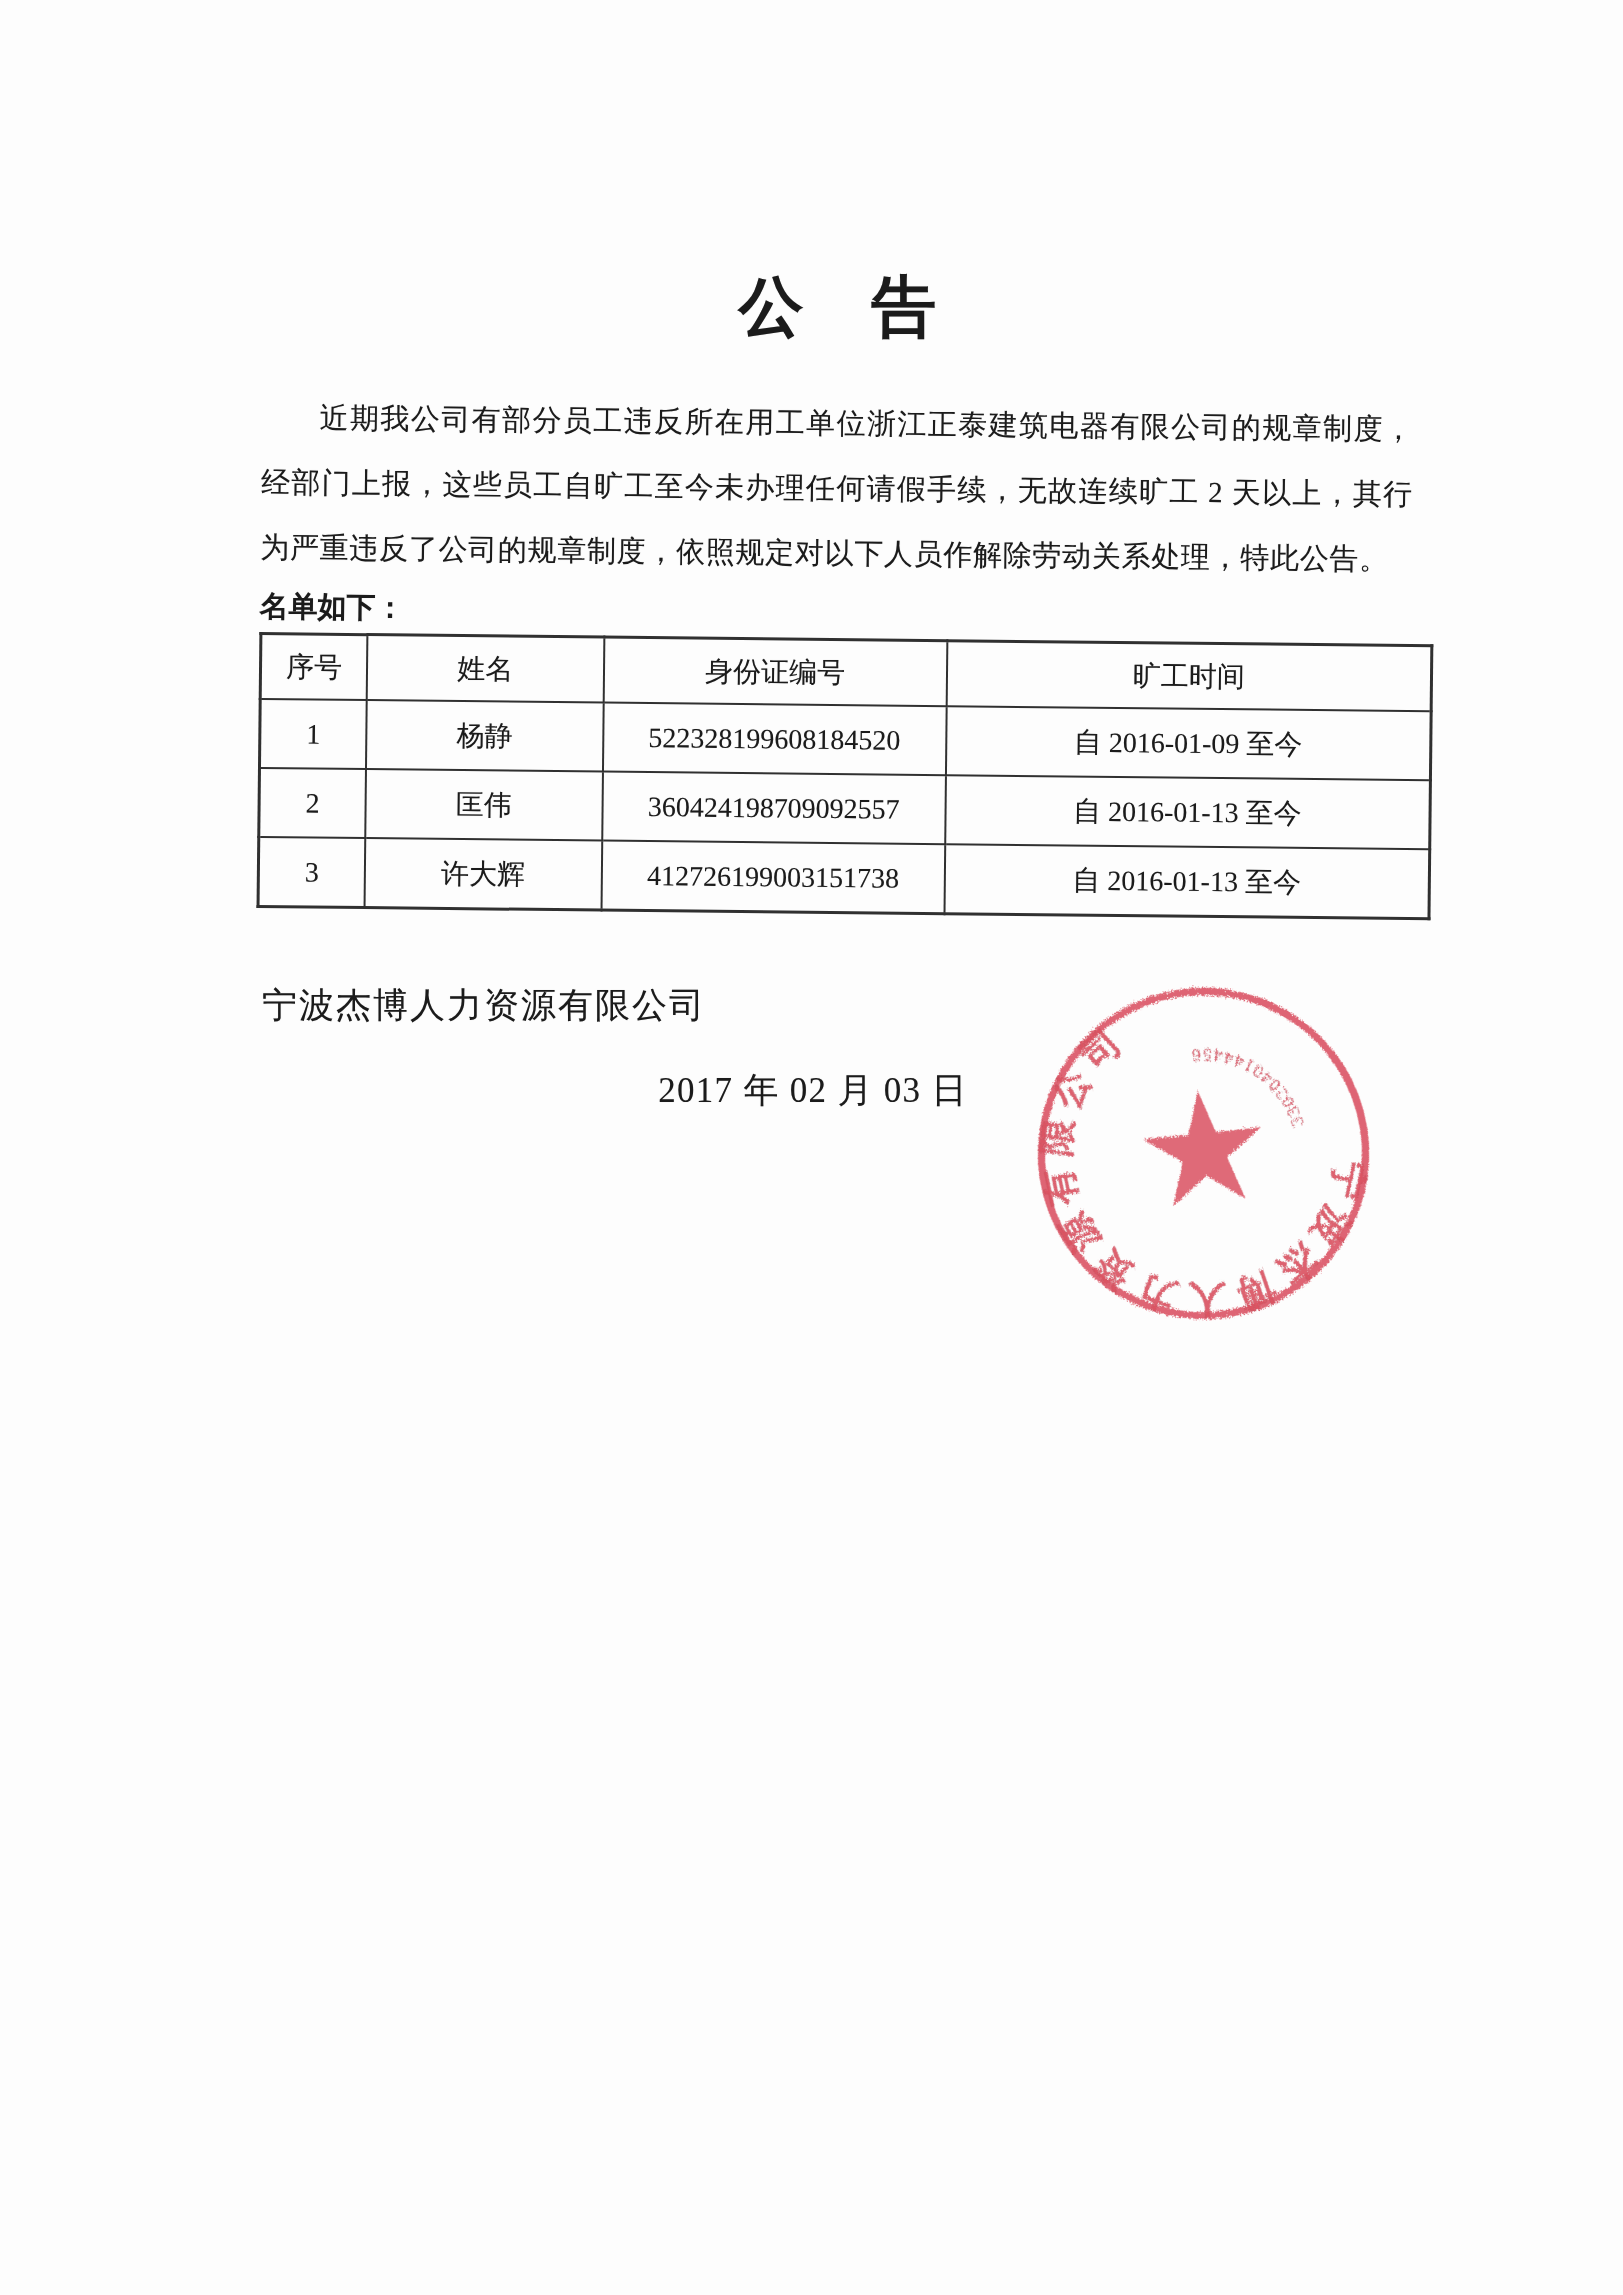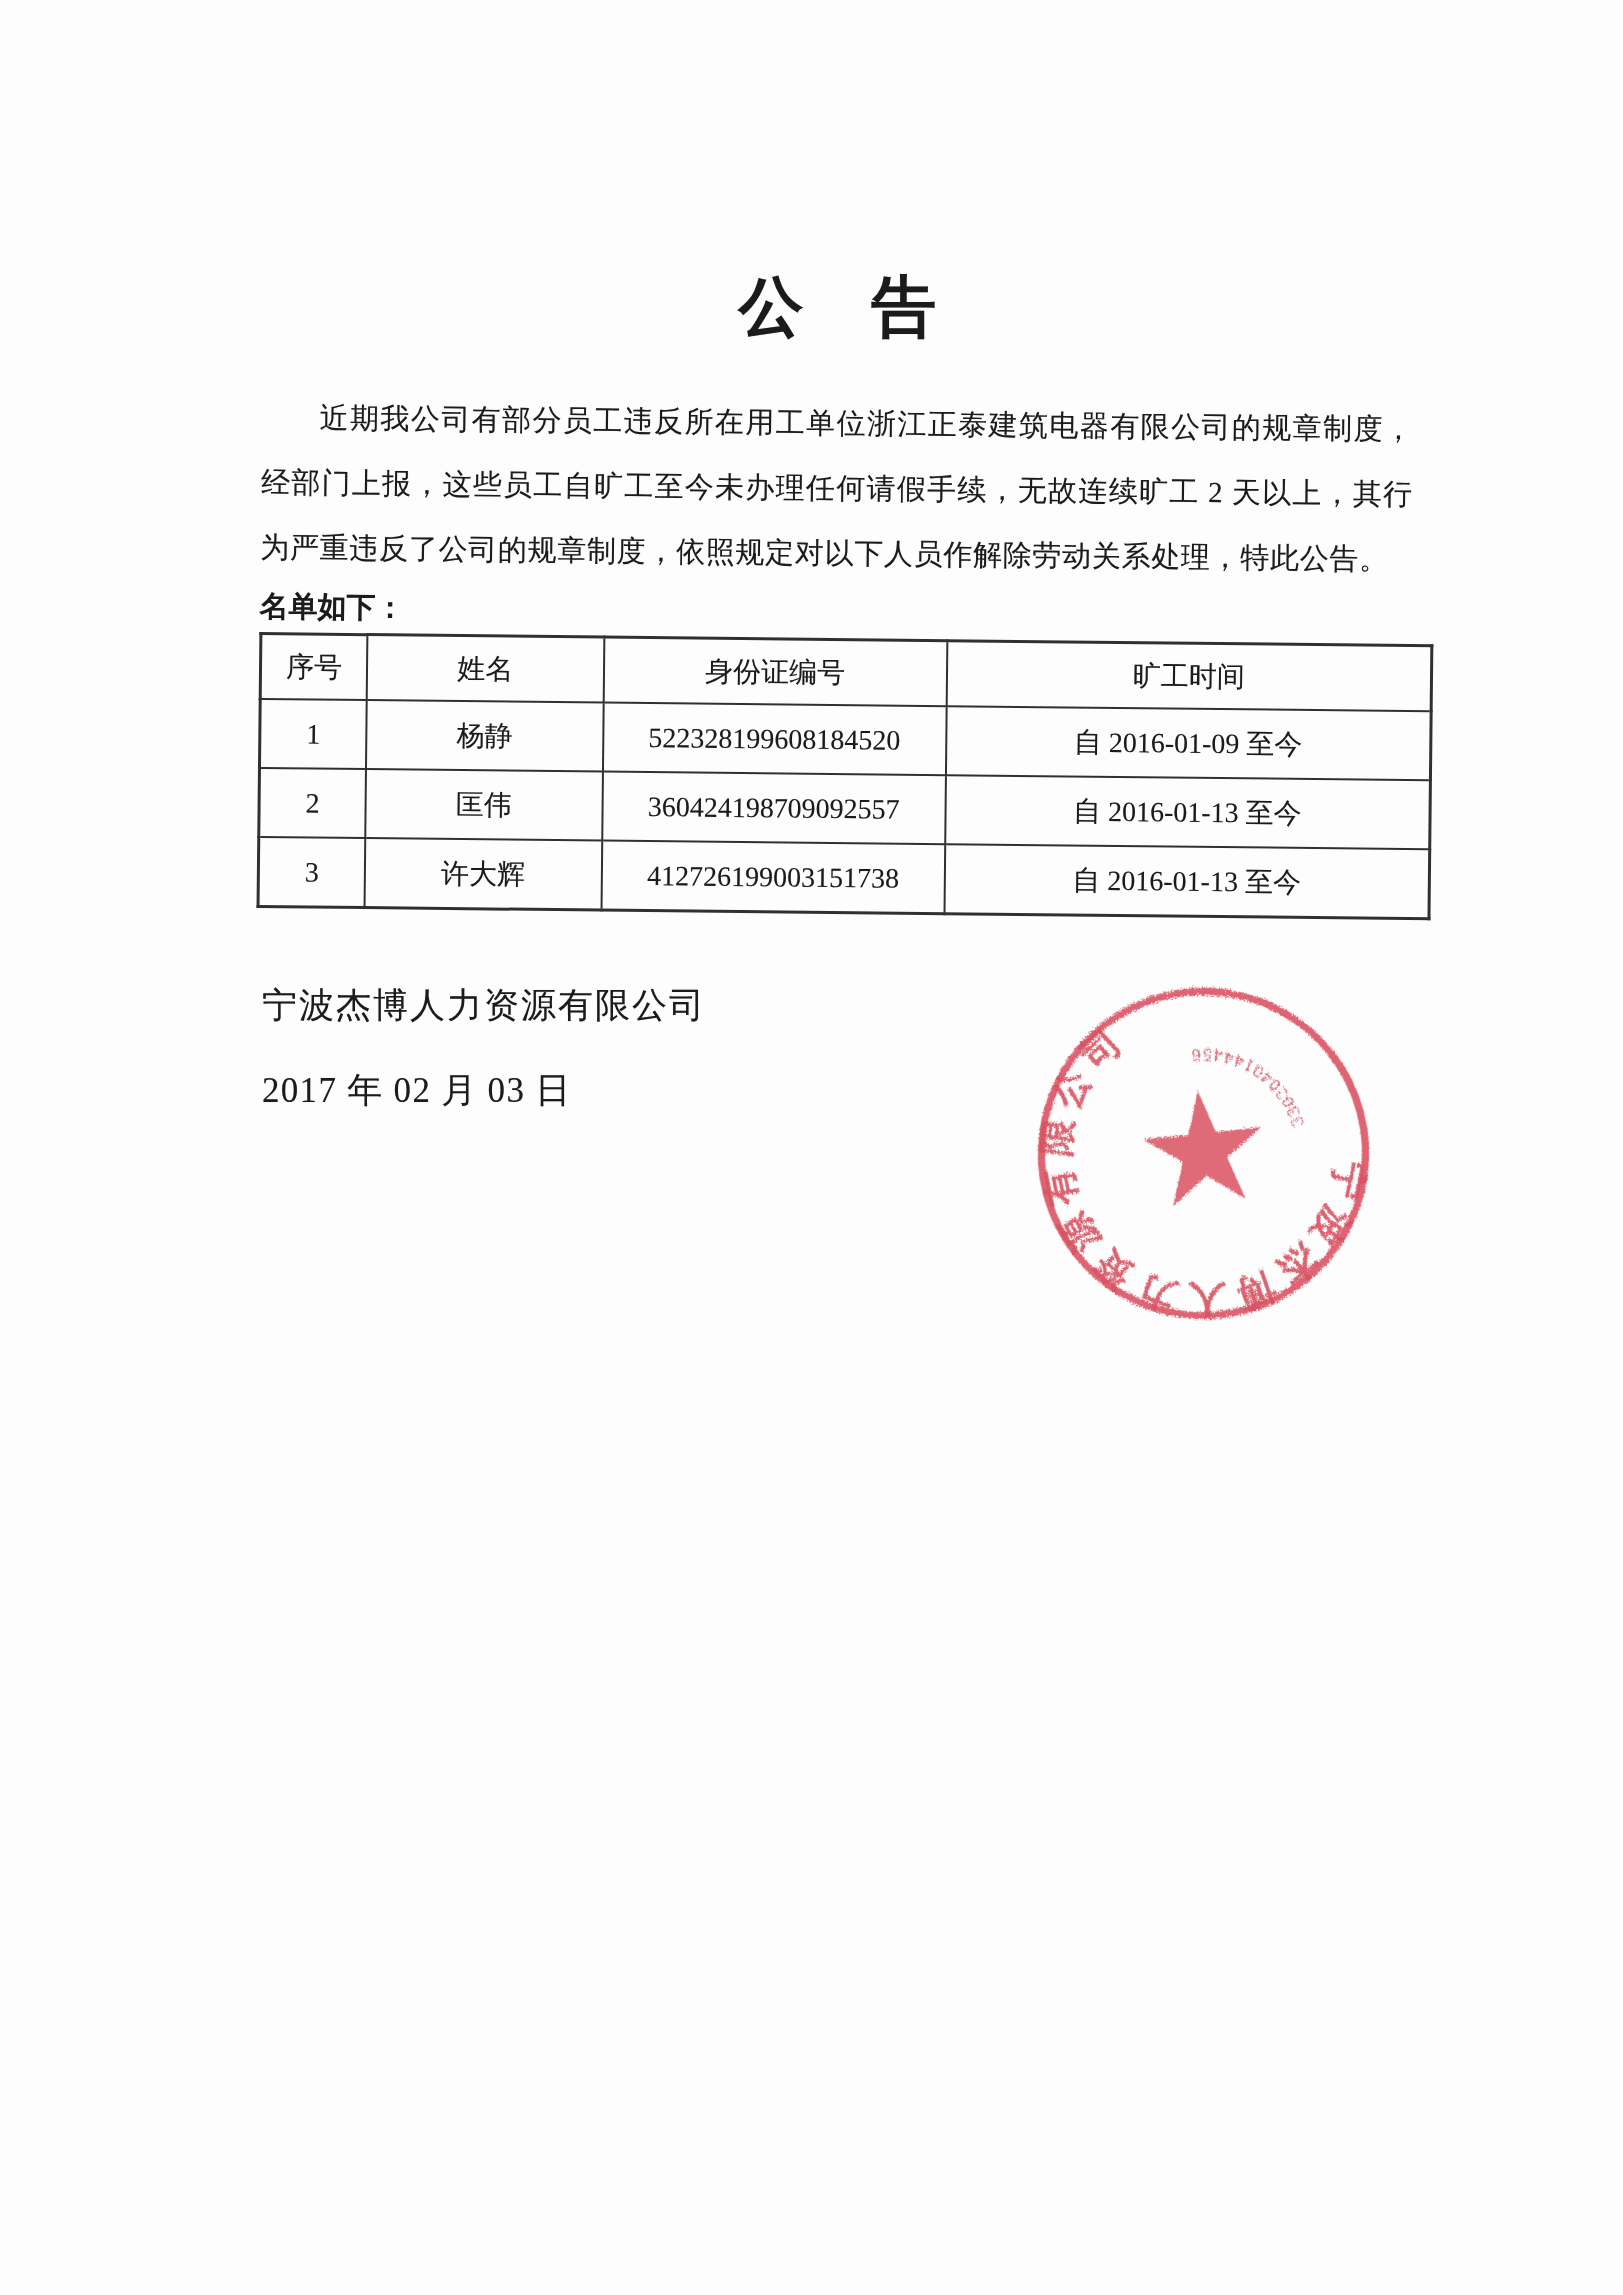--- a/index.html
+++ b/index.html
@@ -38,21 +38,21 @@
   }
   table.roster th { height:63px; font-size:28px; }
   table.roster td { height:67px; font-size:28px; }
 
   .sig-company {
     position:absolute; top:982px; left:0; width:1106px;
     text-align:left; font-size:35px; letter-spacing:2px; white-space:nowrap;
   }
   .sig-date {
     position:absolute; top:1067px; left:0; width:1102px;
-    text-align:left; font-size:35px; letter-spacing:1.3px; white-space:nowrap;
+    text-align:center; font-size:35px; letter-spacing:1.3px; white-space:nowrap;
   }
 
   .seal-wrap {
     position:absolute; left:765px; top:977px; width:353px; height:353px;
     mix-blend-mode:multiply; pointer-events:none;
   }
   .seal-wrap svg { display:block; }
   .seal-text { font-family:"Liberation Serif","DejaVu Serif",serif; }
 </style>
 </head>

